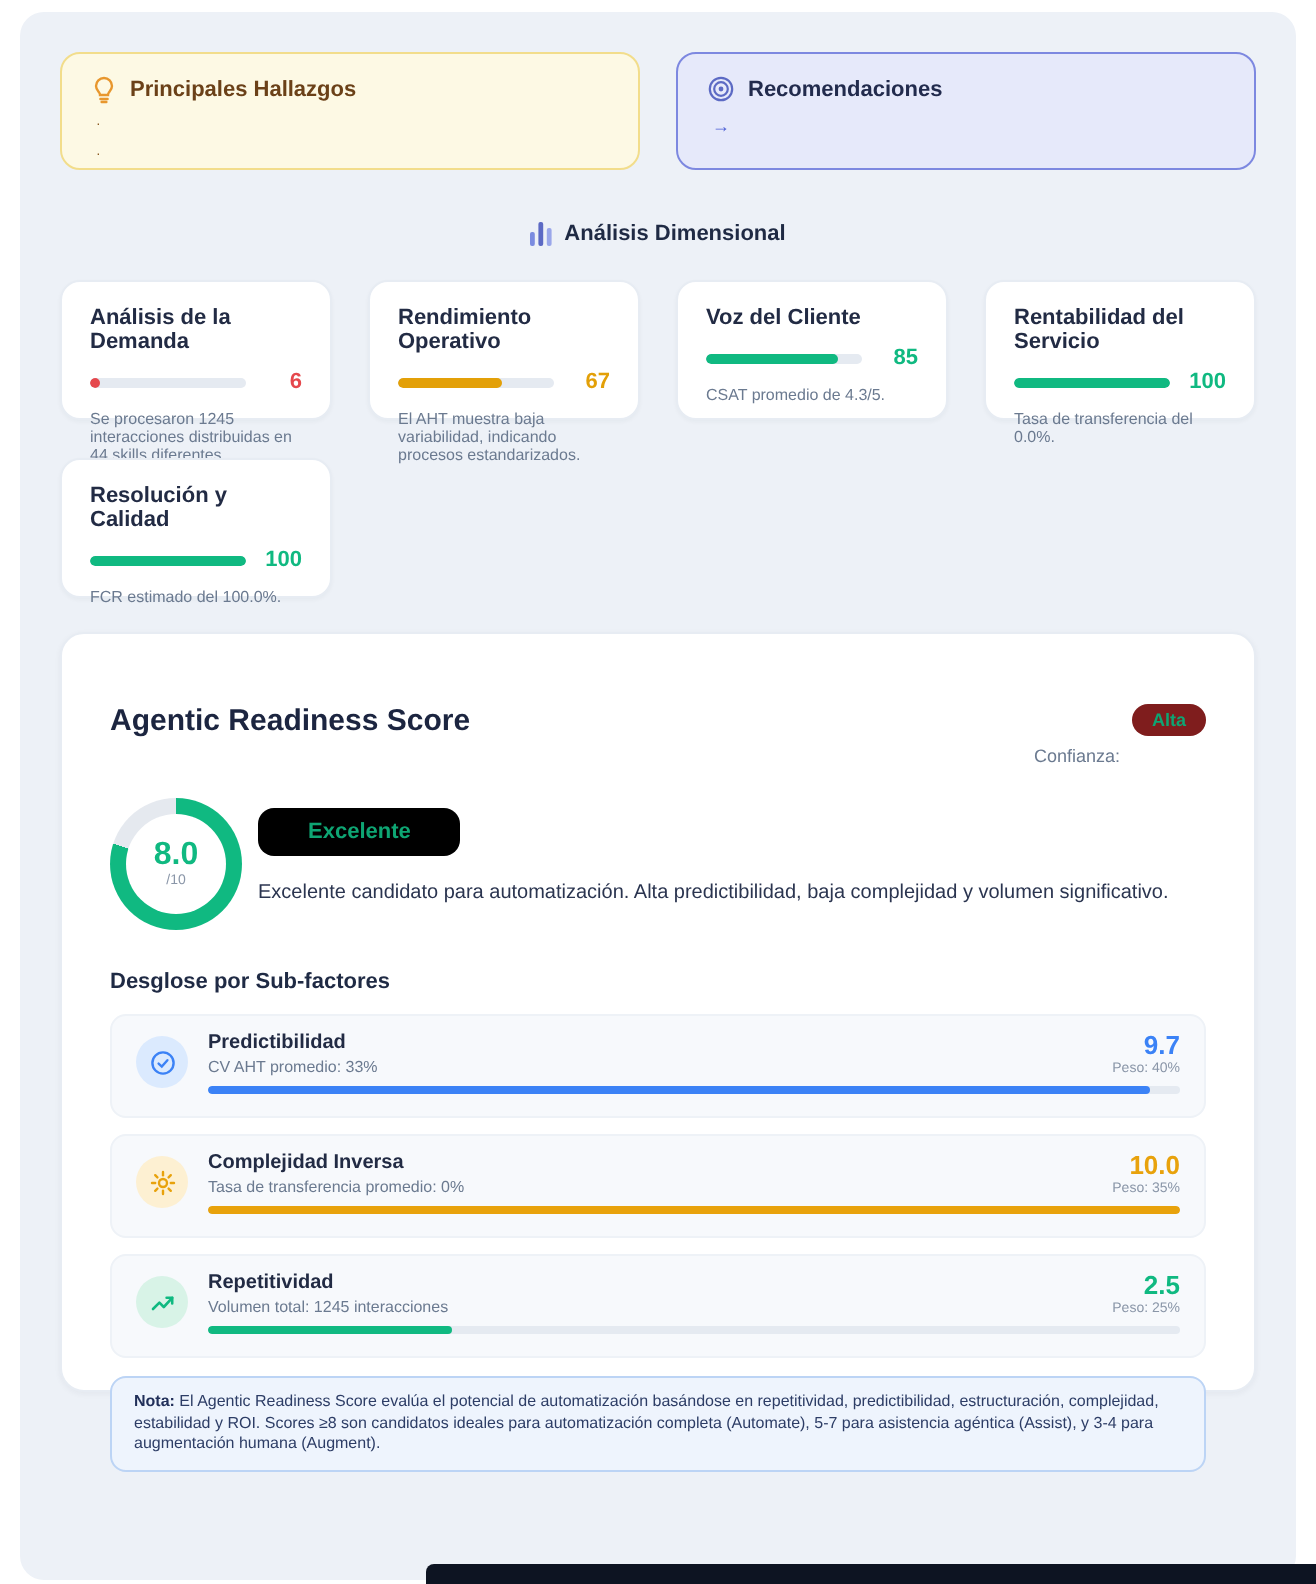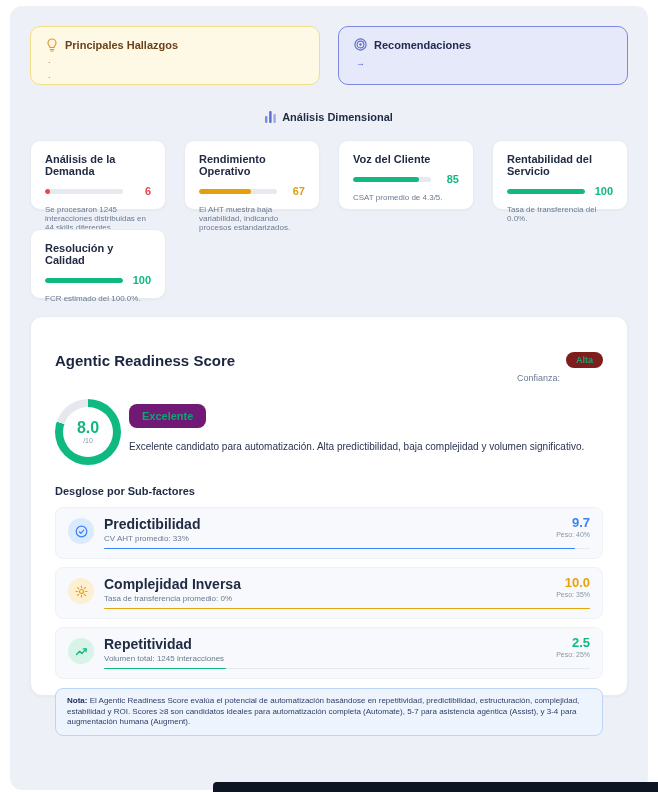--- a/index.html
+++ b/index.html
@@ -40,29 +40,29 @@
   .ag-title{font-size:15px;font-weight:bold;color:#1c2540;}
   .conf-wrap{display:flex;align-items:center;gap:6px;}
   .conf-label{font-size:9px;color:#6b7a90;margin-top:36px;}
   .conf-pill{font-size:9px;font-weight:bold;color:#0ea573;background:#7f1d1d;border-radius:9px;padding:3px 10px;}
   .ag-main{display:flex;gap:8px;margin-top:16px;align-items:flex-start;}
   .gauge{width:66px;height:66px;border-radius:50%;position:relative;flex:0 0 66px;}
   .gauge-inner{position:absolute;left:8px;top:8px;right:8px;bottom:8px;background:#ffffff;border-radius:50%;display:flex;flex-direction:column;align-items:center;justify-content:center;}
   .gauge-score{font-size:16px;font-weight:bold;color:#10b981;line-height:16px;}
   .gauge-max{font-size:7px;color:#8a96a8;margin-top:1px;}
   .ag-right{flex:1;padding-top:5px;}
-  .excellent-badge{display:inline-block;font-size:11px;font-weight:bold;color:#0ea573;background:#701a75;border-radius:8px;padding:6px 13px;}
+  .excellent-badge{display:inline-block;font-size:11px;font-weight:bold;color:#0ea573;background:#000000;border-radius:8px;padding:6px 25px;}
   .ag-desc{font-size:10px;color:#2b3550;margin-top:12px;line-height:13px;}
   .sub-title{font-size:11px;font-weight:bold;color:#1f2a44;margin-top:20px;}
   .sub-list{margin-top:10px;display:flex;flex-direction:column;gap:8px;}
   .sub-row{background:#f7f9fc;border:1px solid #eef2f7;border-radius:8px;box-sizing:border-box;padding:8px 12px 9px 12px;height:52px;display:flex;gap:10px;}
   .sub-icon{width:26px;height:26px;border-radius:50%;flex:0 0 26px;display:flex;align-items:center;justify-content:center;margin-top:2px;}
   .sub-body{flex:1;display:flex;flex-direction:column;}
   .sub-top{display:flex;justify-content:space-between;align-items:flex-start;}
-  .sub-name{font-size:14px;font-weight:bold;color:#222b44;}
+  .sub-name{font-size:10px;font-weight:bold;color:#222b44;}
   .sub-detail{font-size:8px;color:#6b7a90;margin-top:2px;}
   .sub-score{font-size:13px;font-weight:bold;line-height:13px;text-align:right;}
   .sub-weight{font-size:7px;color:#8a96a8;text-align:right;margin-top:2px;}
   .sub-track{height:4px;background:#e5eaf1;border-radius:2px;margin-top:5px;overflow:hidden;}
   .sub-fill{height:100%;border-radius:2px;}
   .note-box{background:#eef4fd;border:1px solid #bcd4f5;border-radius:8px;margin-top:9px;padding:7px 11px;}
   .note-text{font-size:8px;color:#2d3d66;line-height:10.5px;}
   .note-text b{color:#22305a;}
 
   .bottom-bar{position:absolute;right:0;bottom:0;left:213px;height:10px;background:#0d1422;border-radius:4px 0 0 0;}

